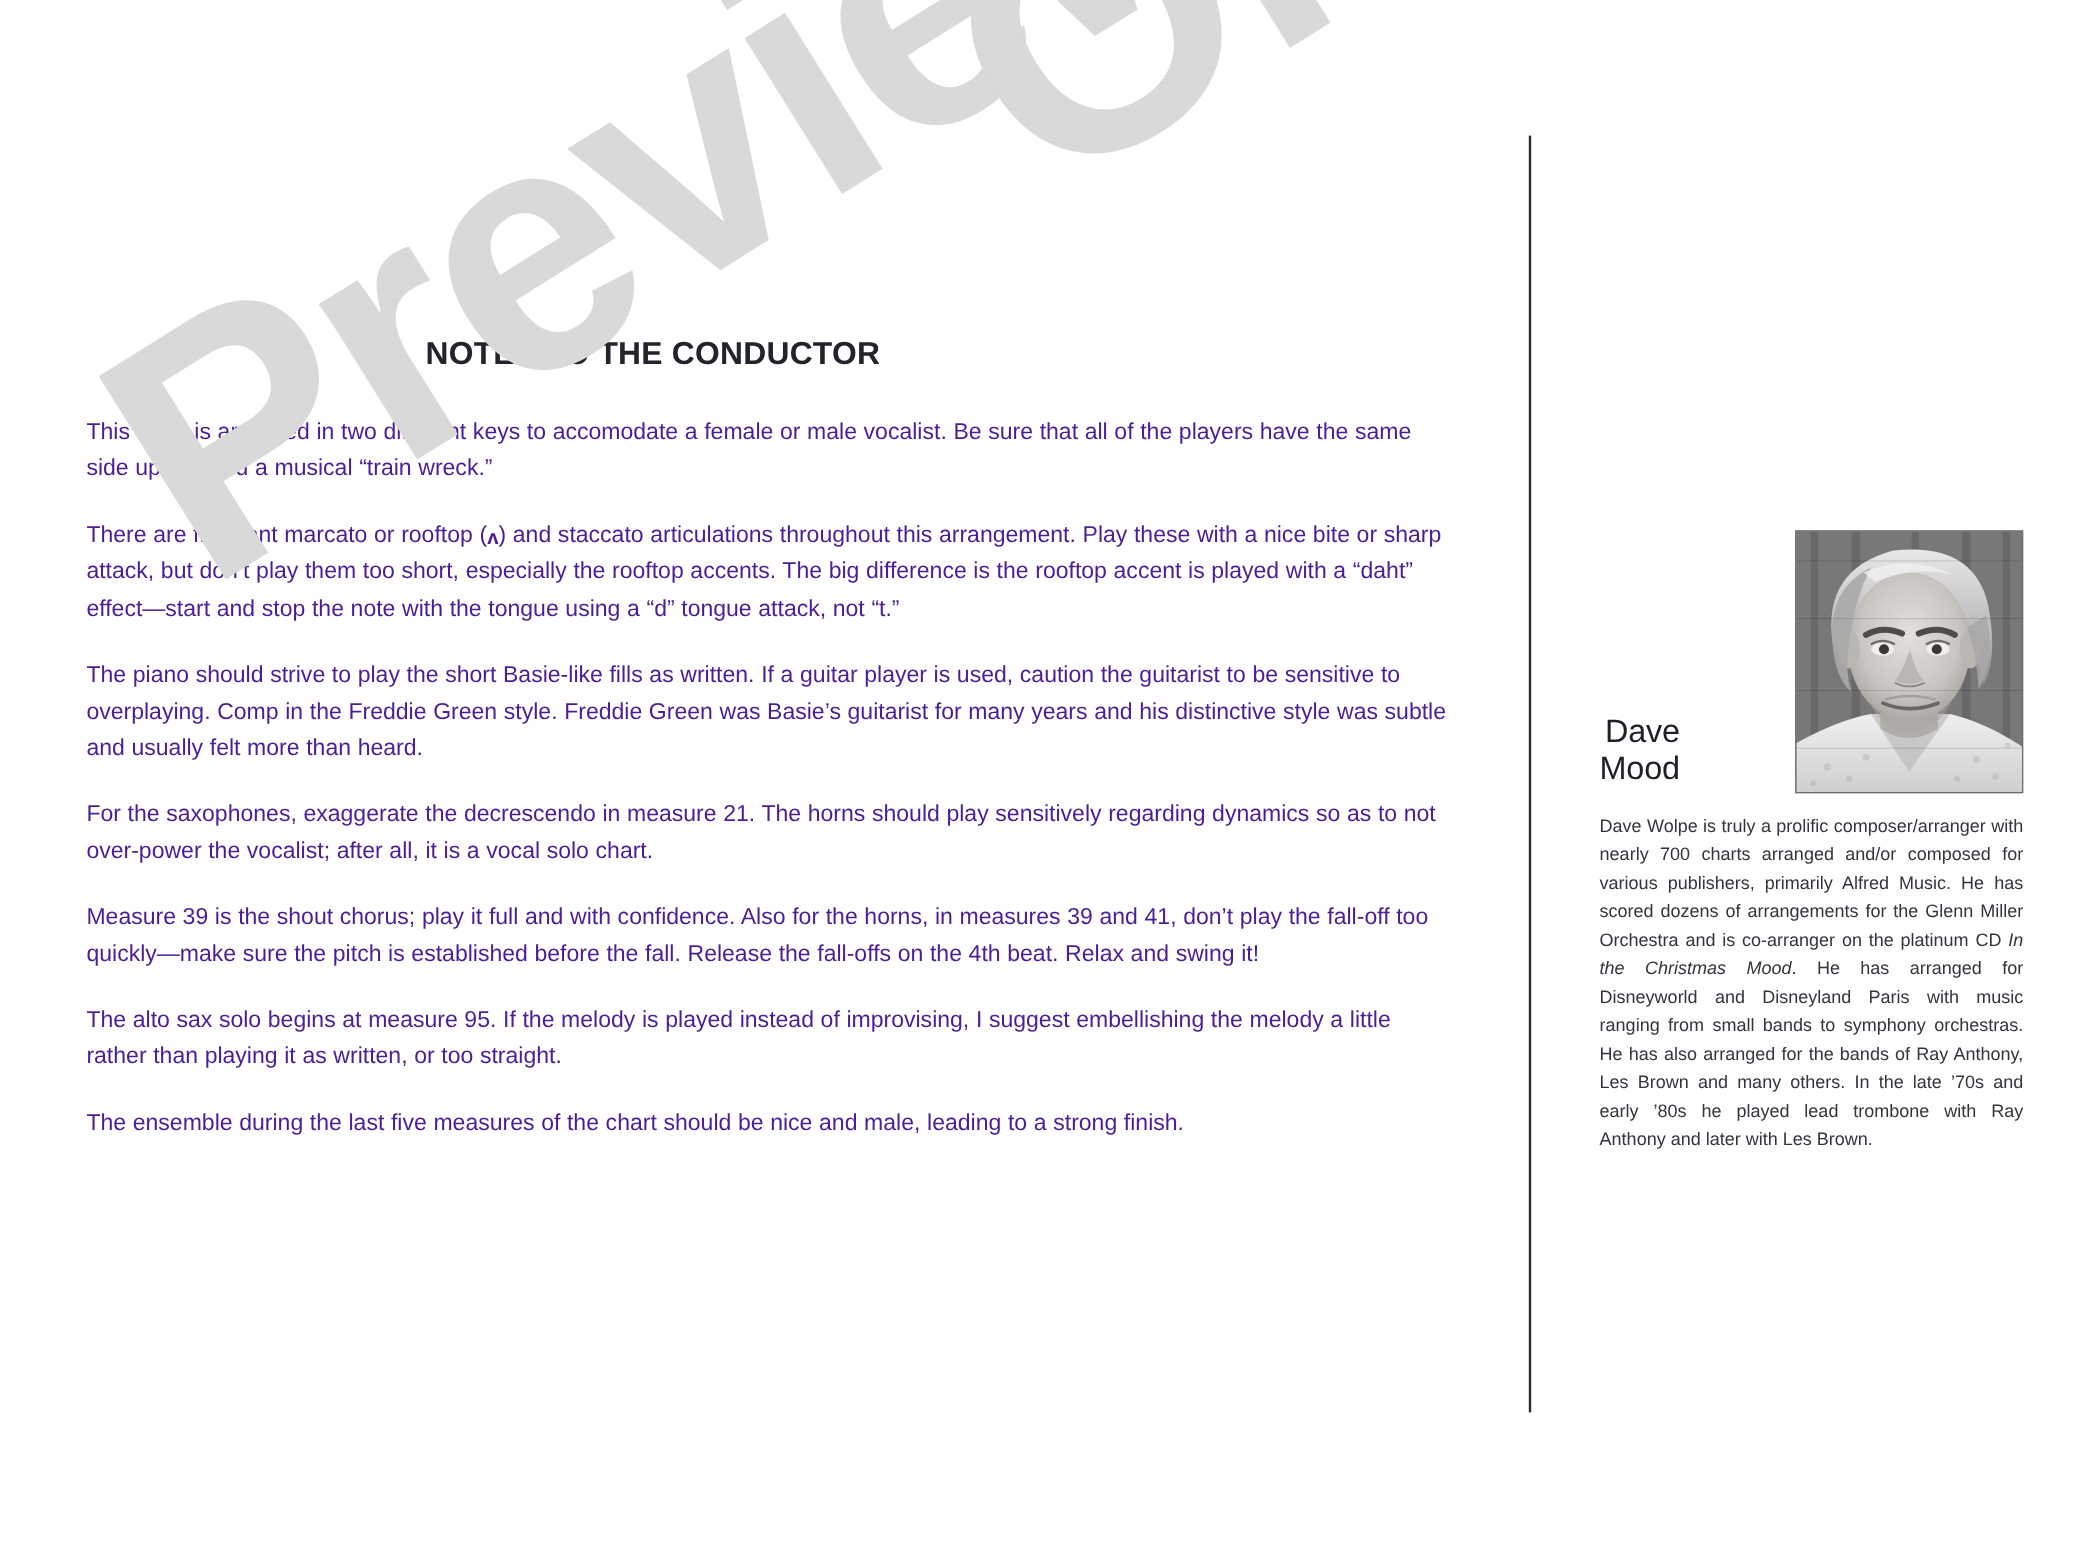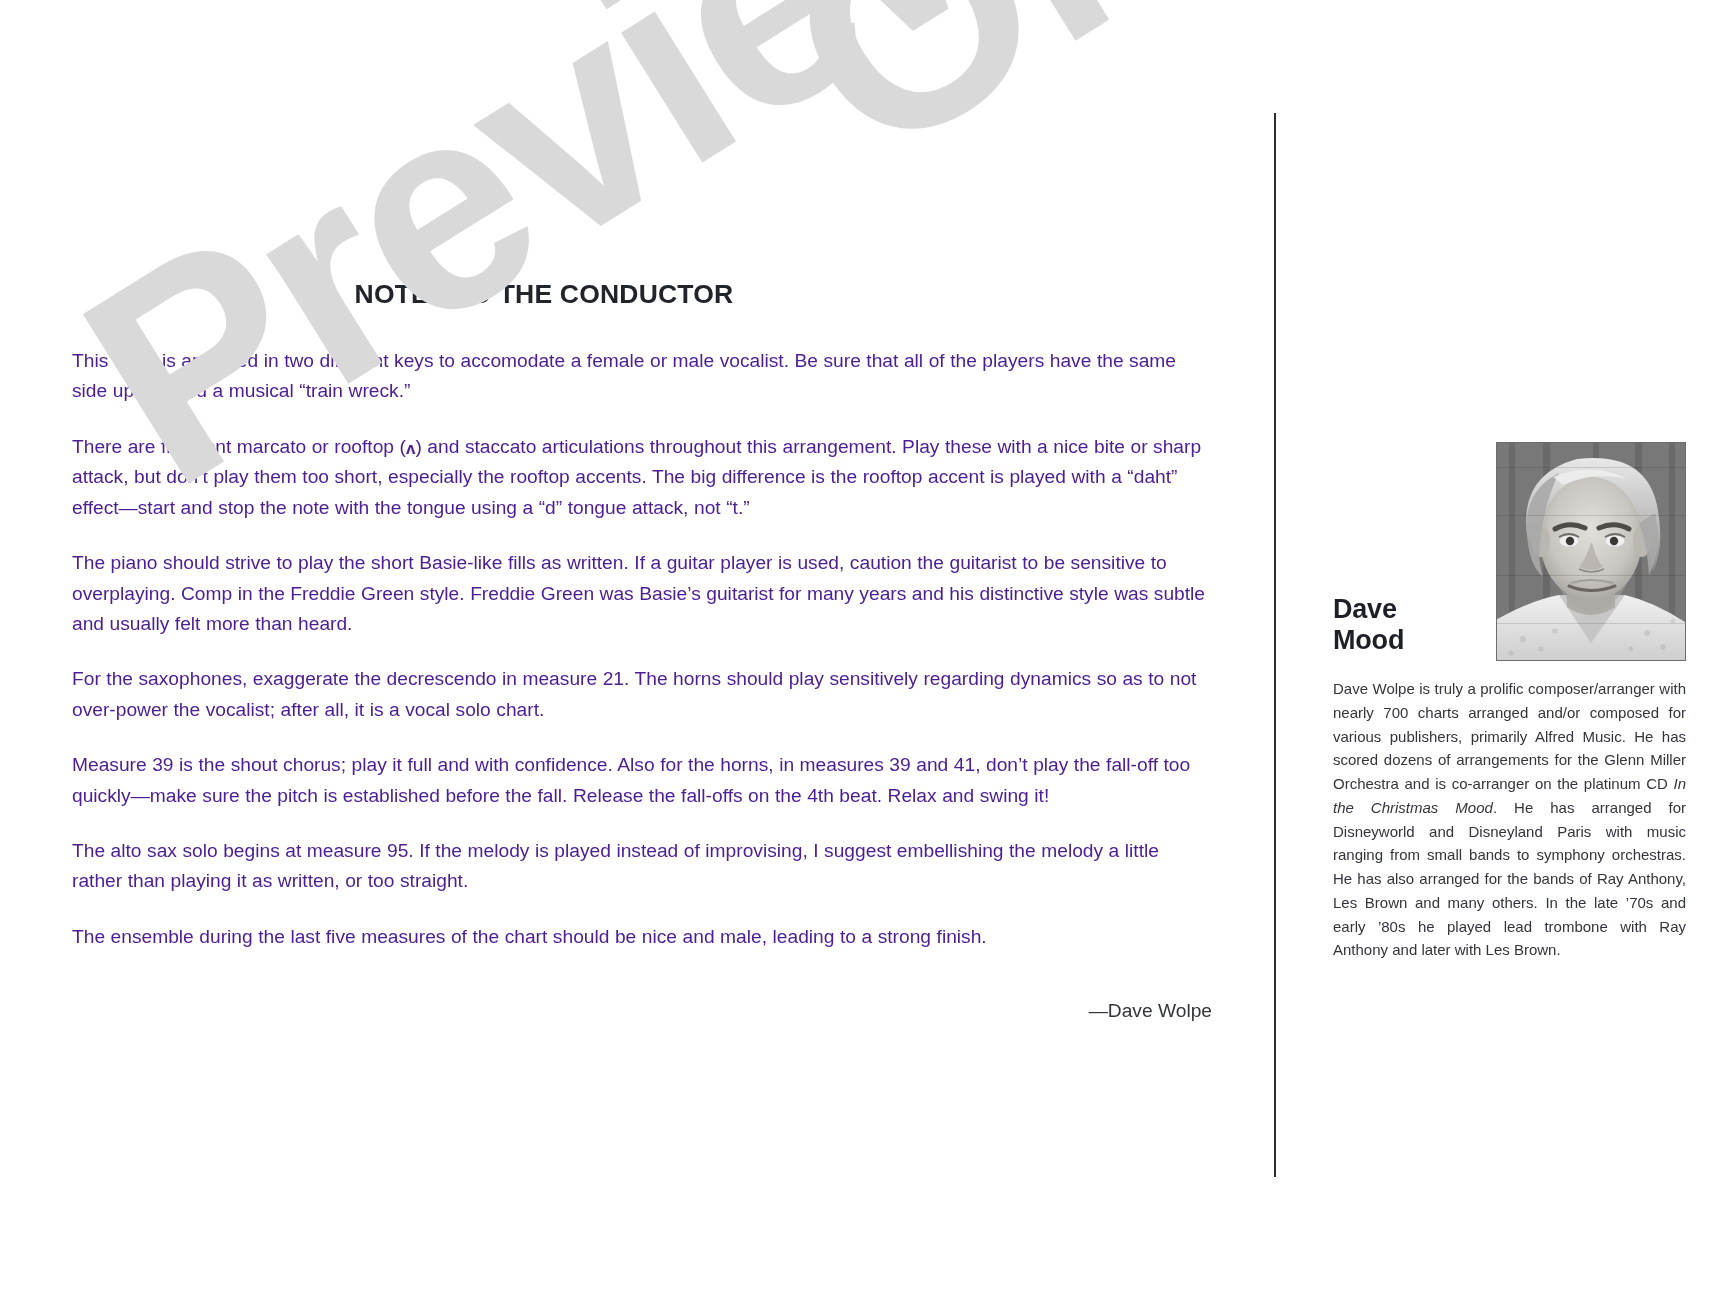--- a/index.html
+++ b/index.html
@@ -112,24 +112,25 @@
   }
   #bio-head {
     position: relative;
     height: 226px;
   }
   #composer-name {
     position: absolute;
     left: 0;
     top: 157px;
     font-size: 27px;
-    font-weight: bold;
+    font-weight: normal;
     line-height: 1.13;
     color: #1e2027;
     letter-spacing: -0.2px;
+    text-align: right;
   }
   #composer-photo {
     position: absolute;
     right: 0;
     top: 5px;
     width: 188px;
     height: 217px;
     border: 1px solid #6d6d6d;
     overflow: hidden;
     background: #8c8c8c;
@@ -167,21 +168,20 @@
 
     <p class="body-para">For the saxophones, exaggerate the decrescendo in measure 21. The horns should play sensitively regarding dynamics so as to not over-power the vocalist; after all, it is a vocal solo chart.</p>
 
     <p class="body-para">Measure 39 is the shout chorus; play it full and with confidence. Also for the horns, in measures 39 and 41, don’t play the fall-off too quickly—make sure the pitch is established before the fall. Release the fall-offs on the 4th beat. Relax and swing it!</p>
 
     <p class="body-para">The alto sax solo begins at measure 95. If the melody is played instead of improvising, I suggest embellishing the melody a little rather than playing it as written, or too straight.</p>
 
     <p class="body-para">The ensemble during the last five measures of the chart should be nice and male, leading to a strong finish.</p>
 
 
-    <div id="signature">—Dave Wolpe</div>
   </div>
 
   <div id="divider"></div>
 
   <div id="right-column">
 
     <div id="bio-head">
       <div id="composer-name">
         <div>Dave</div>
         <div>Mood</div>

